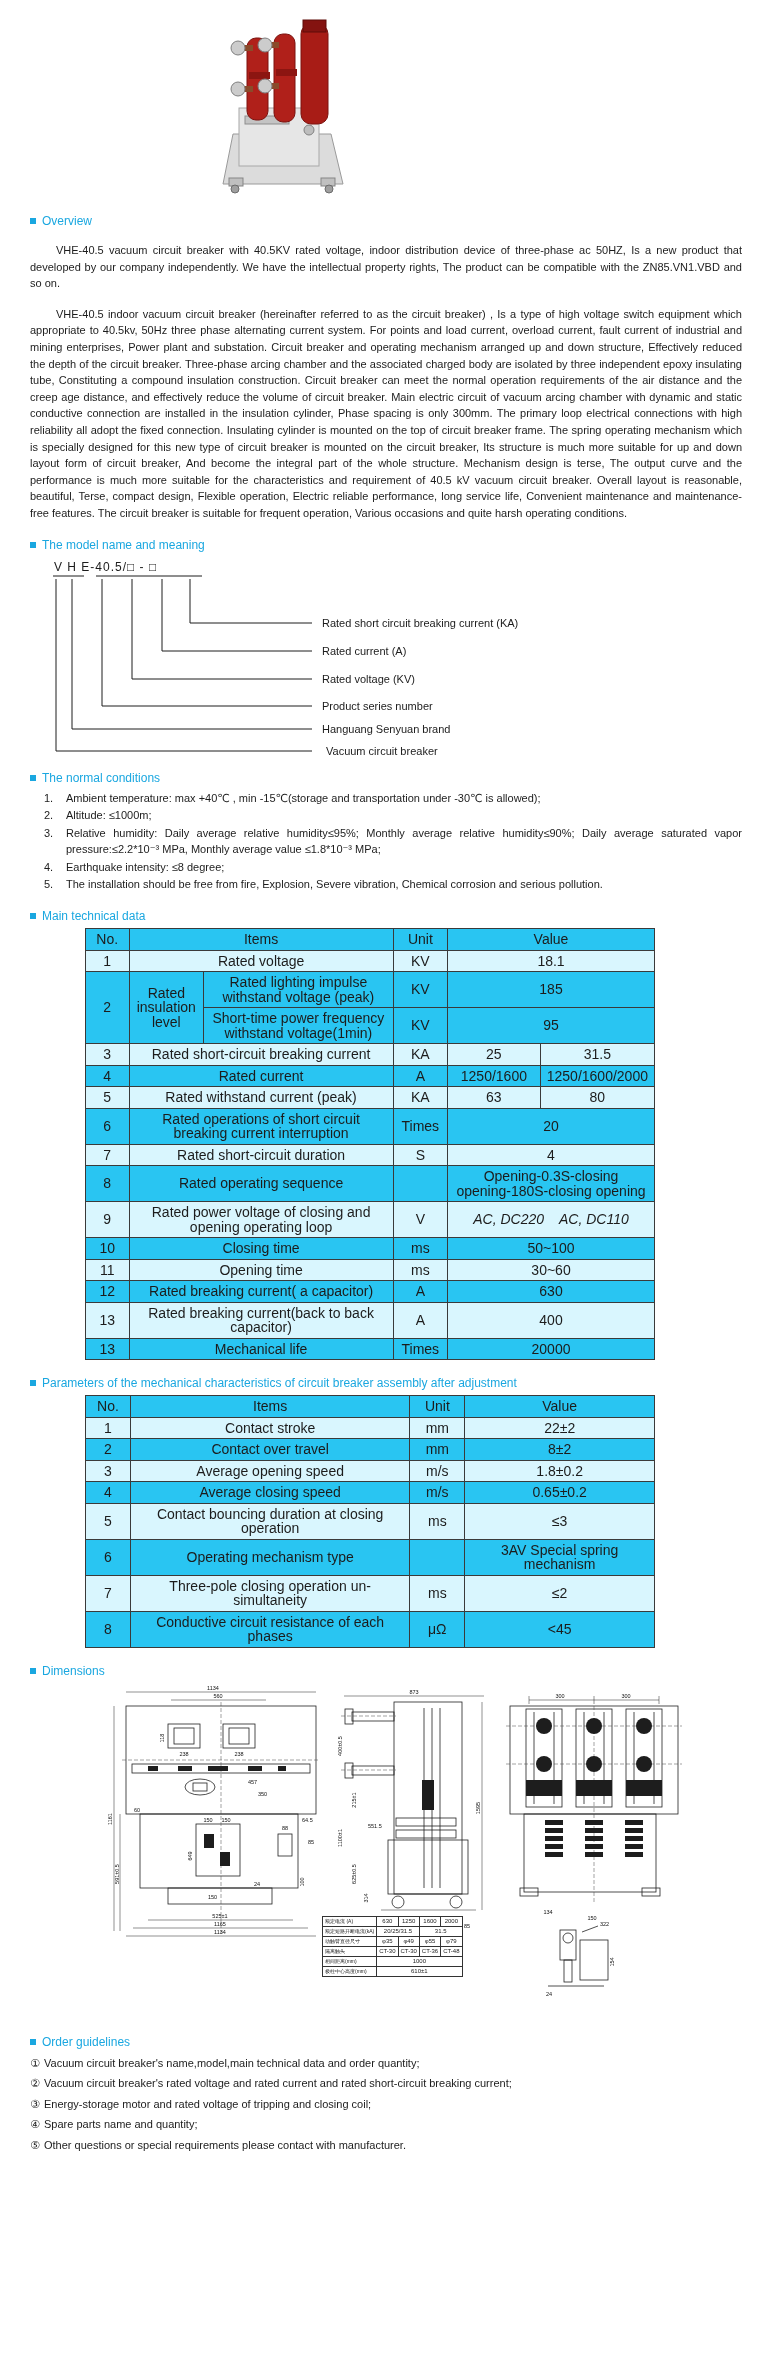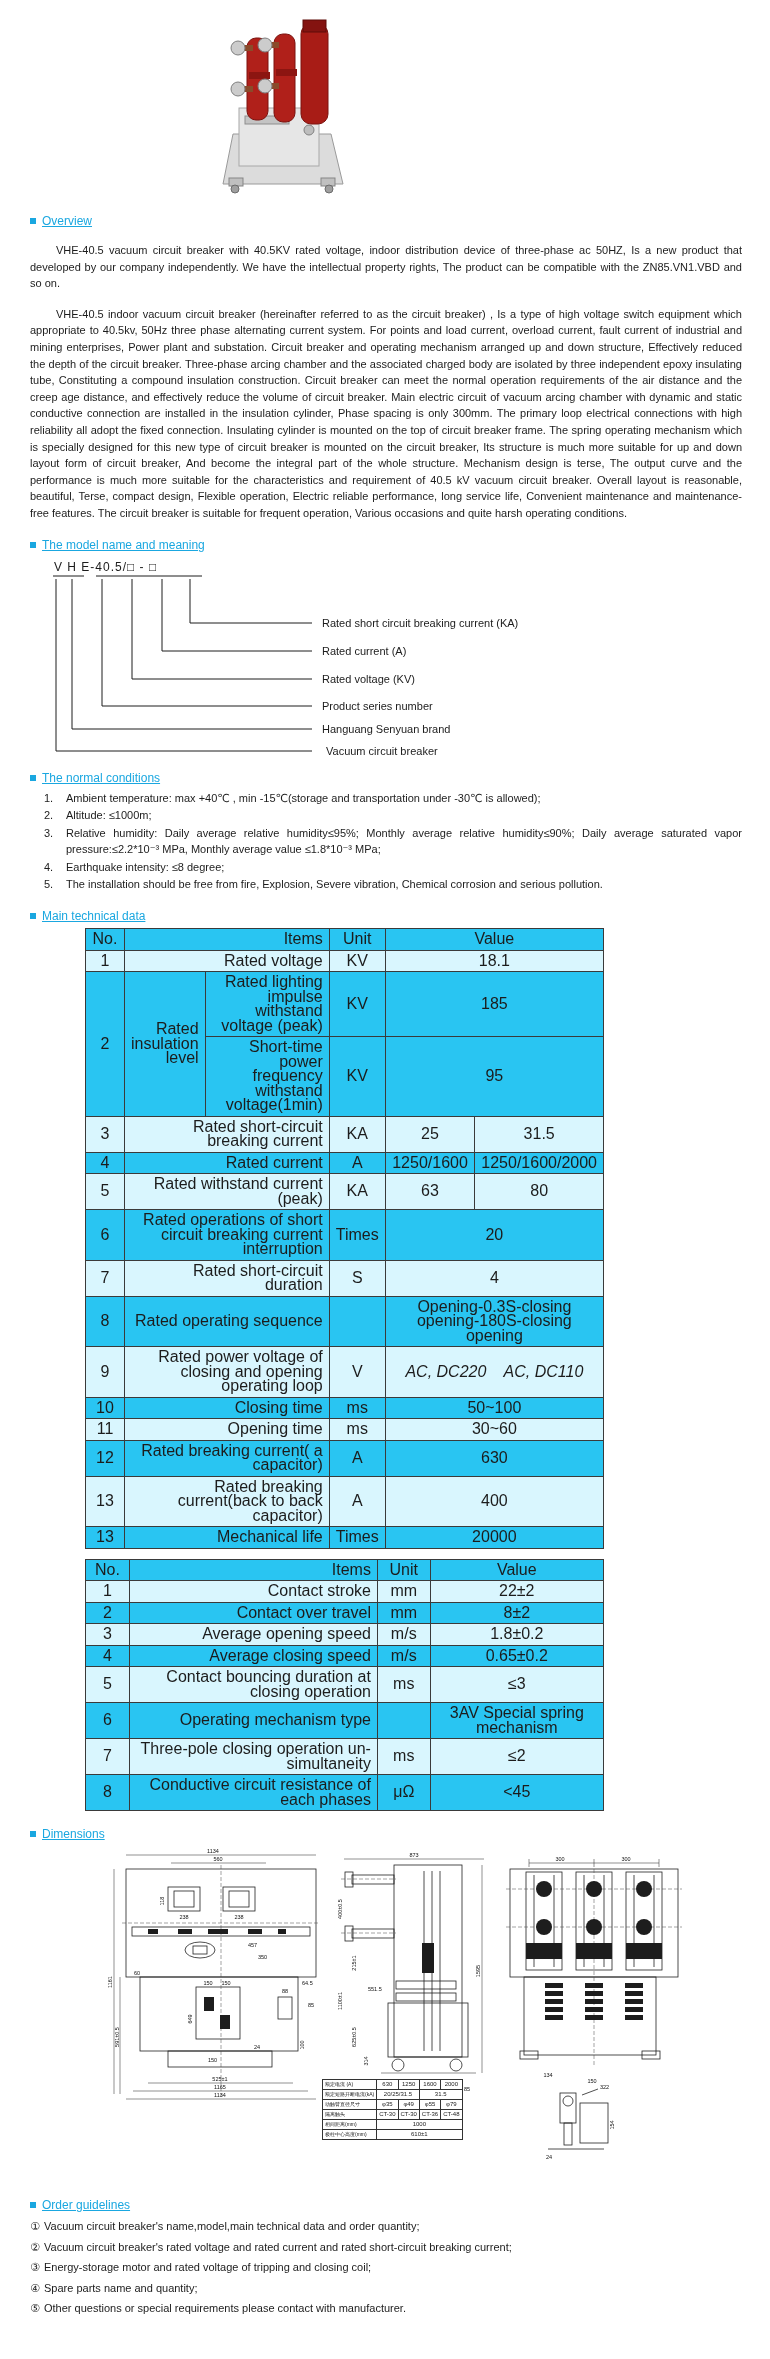--- a/index.html
+++ b/index.html
@@ -13,21 +13,20 @@
 
   
   .photo-wrap{width:770px;height:186px;position:relative;}
   .photo-wrap svg{position:absolute;left:205px;top:0;}
 
   
   .sec-head{
     display:flex;align-items:center;gap:6px;
     color:#1aa7e0;font-size:12px;
     margin:16px 0 5px 30px;
-    text-decoration:underline;
   }
   .bullet{width:6px;height:6px;background:#1aa7e0;flex:0 0 auto;}
 
   
   .body-text{
     margin:14px 28px 2px 30px;
     line-height:16.6px;
     text-align:justify;
     text-indent:26px;
   }
@@ -38,32 +37,32 @@
   .model-label{font-size:11px;fill:#1c1c1c;}
 
   
   .cond-item{position:relative;margin:0 28px 1px 66px;line-height:16.6px;text-align:justify;}
   .cond-num{position:absolute;left:-22px;top:0;}
 
   
   table.spec{
     border-collapse:collapse;
     margin:4px 12px 10px 85px;
-    width:519px;
-    font-size:16px;
+    width:570px;
+    font-size:14px;
     border:1px solid #333;
   }
   table.spec td,table.spec th{
     border:1px solid #3a3a3a;
     padding:3px 6px;
     text-align:center;
     font-weight:normal;
     line-height:14.5px;
   }
-  table.spec .l{text-align:right;}
+  table.spec .l{text-align:center;}
   .cyan{background:#29c5f2;}
   .light{background:#d9f6fe;}
   .pre{white-space:pre;font-style:italic;}
 
   
   .dims-wrap{position:relative;height:335px;margin-top:6px;}
   .dims-wrap svg{position:absolute;}
   .dim-t{font-size:5.5px;fill:#111;}
   .draw{stroke:#222;fill:none;stroke-width:0.8;}
   .thin{stroke:#222;fill:none;stroke-width:0.5;}
@@ -288,20 +287,24 @@
     </tr>
     <tr class="cyan">
       <td>13</td>
       <td class="l" colspan="2">Mechanical life</td>
       <td>Times</td>
       <td colspan="2">20000</td>
     </tr>
   </tbody>
     </table>
 
+  <div class="sec-head">
+    <span class="bullet"></span>
+    <span>Parameters of the mechanical characteristics of circuit breaker assembly after adjustment</span>
+  </div>
   <table class="spec">
     <colgroup>
         <col style="width:45px">
         <col style="width:280px">
         <col style="width:55px">
         <col style="width:190px">
       </colgroup>
     <tbody>
         <tr class="cyan">
       <th>No.</th>

